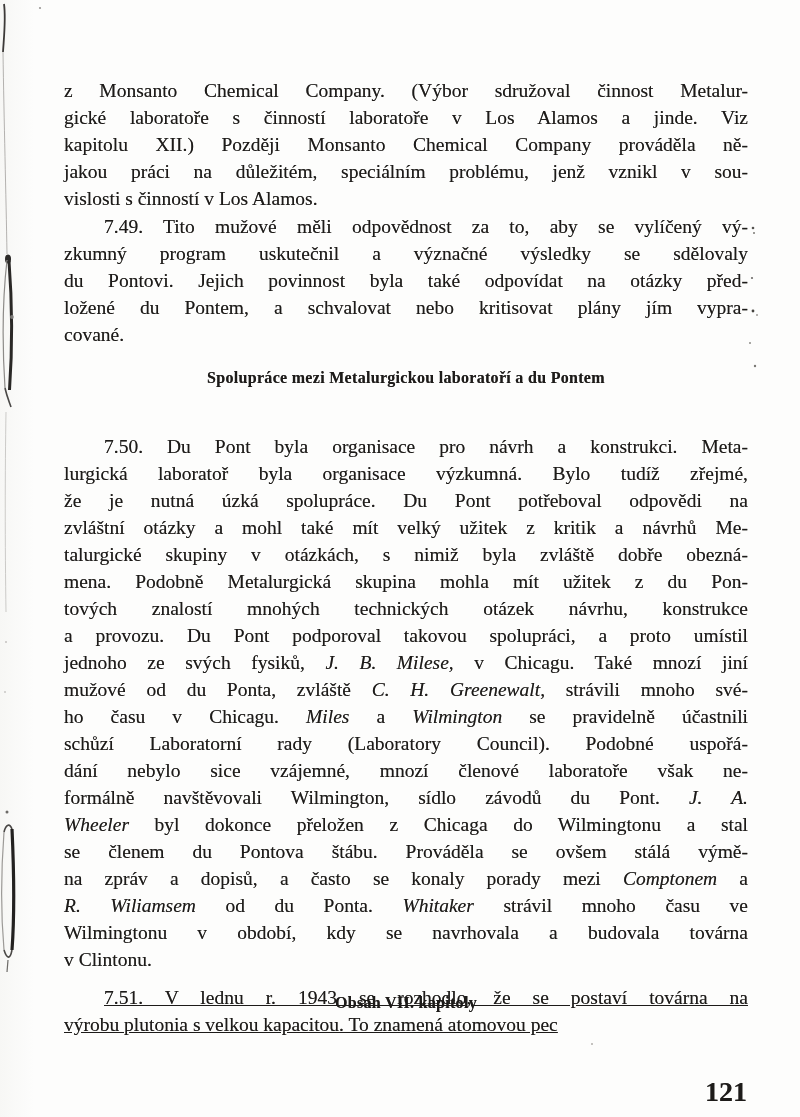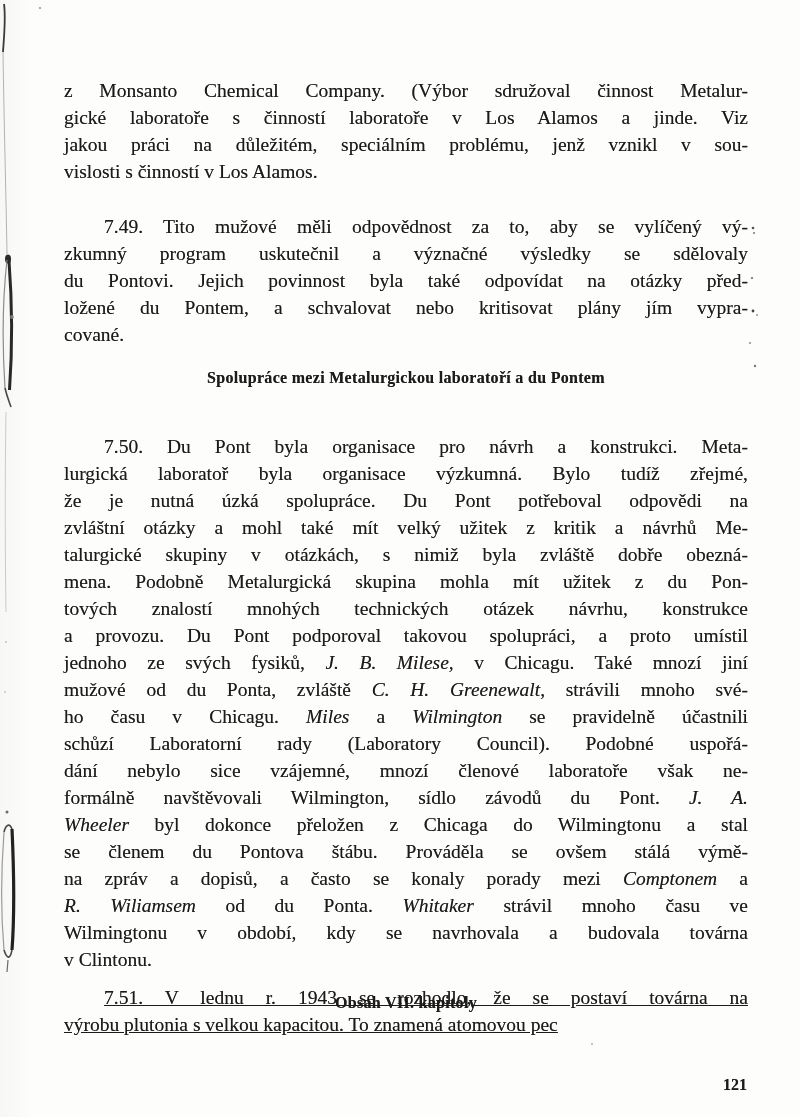--- a/index.html
+++ b/index.html
@@ -29,21 +29,21 @@
   }
   .line.last { text-align-last:left; }
   .indent .line:first-child { text-indent:40px; }
   .heading {
     font-size:16px; font-weight:bold; text-align:center;
     letter-spacing:.3px; line-height:25px;
     text-shadow:0 0 0.6px rgba(20,18,16,.6);
   }
   .pageno {
     position:absolute; top:1076px; right:53px;
-    font-size:16px; font-weight:bold;
+    font-size:28px; font-weight:bold;
     text-shadow:0 0 0.5px rgba(20,18,16,.5);
   }
   i { font-style:italic; }
 </style>
 </head>
 <body>
 
 <div class="page">
 
   <svg class="artifacts" width="800" height="1117" viewBox="0 0 800 1117">
@@ -86,20 +86,21 @@
       <circle cx="750" cy="343" r="1" fill="#8d8b88"></circle>
       <circle cx="755" cy="366" r="1.2" fill="#7a7874"></circle>
       <circle cx="592" cy="1044" r="1" fill="#b0aeab"></circle>
     </g>
   </svg>
 
   <div class="textblock">
       <div class="block paragraph">
         <div class="line"><span>z Monsanto Chemical Company. (Výbor sdružoval činnost Metalur-</span></div>
         <div class="line"><span>gické laboratoře s činností laboratoře v Los Alamos a jinde. Viz</span></div>
+        <div class="line"><span>kapitolu XII.) Později Monsanto Chemical Company prováděla ně-</span></div>
         <div class="line"><span>jakou práci na důležitém, speciálním problému, jenž vznikl v sou-</span></div>
         <div class="line last"><span>vislosti s činností v Los Alamos.</span></div>
       </div>
       <div class="block paragraph indent">
         <div class="line"><span>7.49. Tito mužové měli odpovědnost za to, aby se vylíčený vý-</span></div>
         <div class="line"><span>zkumný program uskutečnil a význačné výsledky se sdělovaly</span></div>
         <div class="line"><span>du Pontovi. Jejich povinnost byla také odpovídat na otázky před-</span></div>
         <div class="line"><span>ložené du Pontem, a schvalovat nebo kritisovat plány jím vypra-</span></div>
         <div class="line last"><span>cované.</span></div>
       </div>

